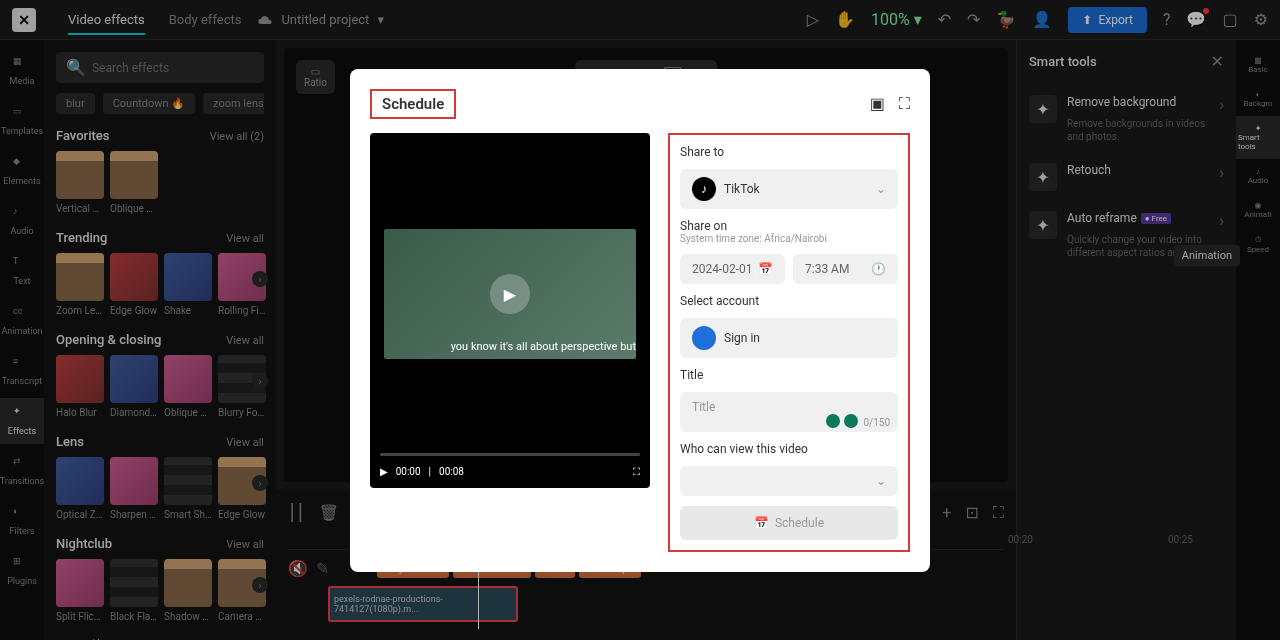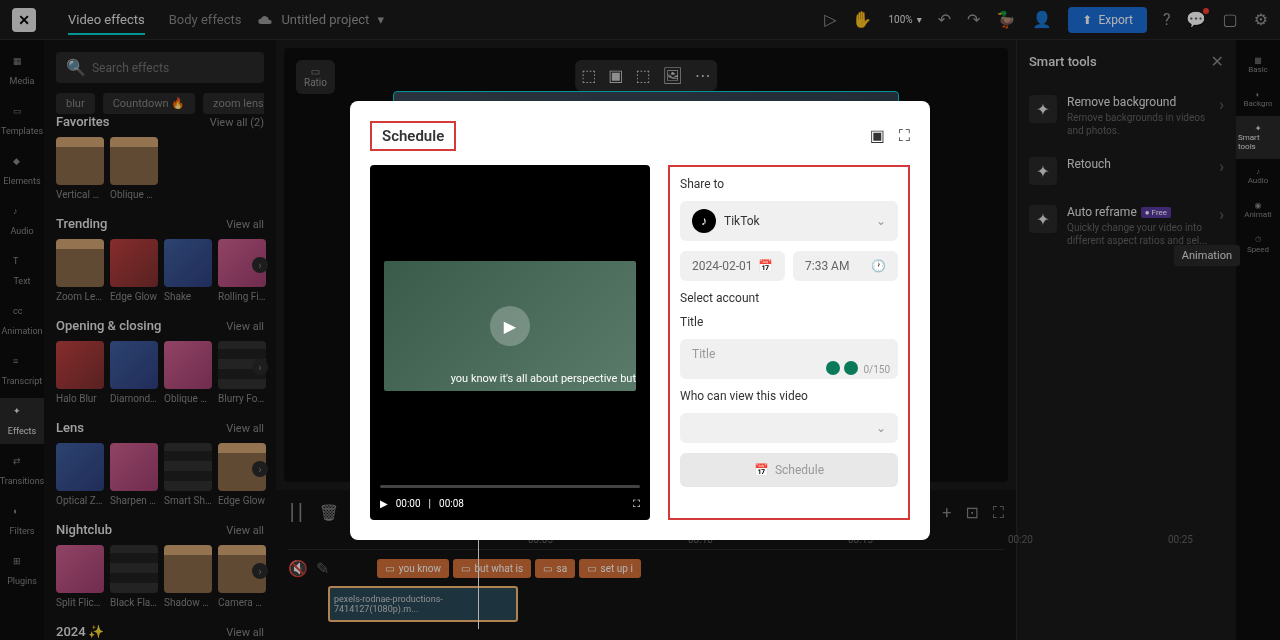--- a/index.html
+++ b/index.html
@@ -5,34 +5,34 @@
 *{margin:0;padding:0;box-sizing:border-box;font-family:-apple-system,BlinkMacSystemFont,"Segoe UI",Roboto,sans-serif}
 body{background:#0d0d0d;color:#e5e5e5;width:1280px;height:640px;overflow:hidden;position:relative}
 .topbar{height:40px;background:#1a1a1a;display:flex;align-items:center;padding:0 12px;gap:16px;border-bottom:1px solid #2a2a2a}
 .logo{width:24px;height:24px;background:#e5e5e5;border-radius:4px;display:flex;align-items:center;justify-content:center;color:#000;font-weight:bold;font-size:14px}
 .toptabs{display:flex;gap:24px;margin-left:16px}
 .toptab{color:#888;font-size:13px;padding:6px 0;cursor:pointer;position:relative}
 .toptab.active{color:#e5e5e5}
 .toptab.active::after{content:'';position:absolute;bottom:-2px;left:0;right:0;height:2px;background:#00d4d4}
 .project-name{display:flex;align-items:center;gap:8px;color:#999;font-size:13px}
 .topright{margin-left:auto;display:flex;align-items:center;gap:16px}
-.zoom{color:#e5e5e5;font-size:10px;display:flex;align-items:flex-start;gap:4px}
+.zoom{color:#86efac;font-size:16px;display:flex;align-items:flex-start;gap:4px}
 .export-btn{background:#1e6fd9;color:#fff;padding:6px 14px;border-radius:4px;font-size:12px;display:flex;align-items:center;gap:6px;cursor:pointer}
 .icon-btn{color:#999;cursor:pointer;display:flex;align-items:center}
 .notif{position:relative}
 .notif::after{content:'';position:absolute;top:-2px;right:-2px;width:6px;height:6px;background:#ff3b30;border-radius:50%}
 .main{display:flex;height:calc(100% - 40px)}
 .leftrail{width:44px;background:#0d0d0d;display:flex;flex-direction:column;align-items:center;padding-top:8px;gap:4px}
 .rail-item{display:flex;flex-direction:column;align-items:center;padding:8px 4px;color:#888;font-size:9px;cursor:pointer;width:100%}
 .rail-item.active{color:#e5e5e5;background:#2a2a2a}
 .rail-icon{width:18px;height:18px;margin-bottom:2px}
 .effects-panel{width:232px;background:#141414;padding:12px;overflow-y:auto}
 .search-box{background:#2a2a2a;border-radius:4px;padding:6px 10px;display:flex;align-items:center;gap:6px;margin-bottom:10px}
 .search-box input{background:none;border:none;color:#888;font-size:12px;flex:1;outline:none}
-.tag-row{display:flex;gap:8px;flex-wrap:nowrap;overflow:hidden}
+.tag-row{display:flex;gap:8px;margin-bottom:14px;flex-wrap:nowrap;overflow:hidden}
 .tag{background:#2a2a2a;color:#888;font-size:11px;padding:4px 10px;border-radius:4px;white-space:nowrap}
 .section-head{display:flex;justify-content:space-between;align-items:flex-end;margin-bottom:8px}
 .section-title{color:#e5e5e5;font-size:13px;font-weight:500}
 .viewall{color:#888;font-size:11px;cursor:pointer}
 .thumb-row{display:flex;gap:6px;margin-bottom:16px;position:relative}
 .thumb{width:48px;display:flex;flex-direction:column;gap:4px}
 .thumb-img{width:48px;height:48px;border-radius:4px;background:linear-gradient(135deg,#5a7a9a,#3a5a7a);position:relative}
 .thumb-img.city{background:linear-gradient(to bottom,#d4a574 20%,#8a6a4a 20%,#8a6a4a)}
 .thumb-img.red{background:linear-gradient(135deg,#c04040,#803030)}
 .thumb-img.pink{background:linear-gradient(135deg,#d06090,#a04070)}
@@ -47,31 +47,31 @@
 .preview-toolbar .ti{color:#ccc;cursor:pointer}
 .ratio-btn{position:absolute;top:12px;left:12px;background:#2a2a2a;border-radius:6px;padding:6px 8px;color:#999;font-size:10px;text-align:center}
 .timeline-area{height:150px;background:#141414;padding:8px 12px}
 .timeline-toolbar{display:flex;align-items:center;gap:14px;color:#888;height:28px}
 .timeline-tracks{margin-top:8px;position:relative}
 .time-ruler{height:16px;display:flex;color:#666;font-size:10px;position:relative;border-bottom:1px solid #2a2a2a}
 .time-tick{position:absolute}
 .track{display:flex;align-items:center;gap:8px;margin-top:4px;height:28px}
 .clip-row{display:flex;gap:4px;margin-left:40px}
 .clip{background:#d4703a;color:#fff;font-size:10px;padding:4px 8px;border-radius:3px;display:flex;align-items:center;gap:4px}
-.video-clip{background:#2a4a5a;height:36px;width:190px;border-radius:3px;margin-left:40px;margin-top:4px;border:2px solid #fdba74;display:flex;align-items:center;overflow:hidden;font-size:9px;color:#ccc;padding:15px 4px}
+.video-clip{background:#2a4a5a;height:36px;width:190px;border-radius:3px;margin-left:40px;margin-top:4px;border:2px solid #ef4444;display:flex;align-items:center;overflow:hidden;font-size:9px;color:#ccc;padding:15px 4px}
 .playhead{position:absolute;left:190px;top:0;bottom:-80px;width:1px;background:#fff}
 .playhead::before{content:'';position:absolute;top:-4px;left:-4px;width:9px;height:9px;background:#fff;transform:rotate(45deg)}
 .right-panel{width:220px;background:#1a1a1a;padding:12px;border-left:1px solid #2a2a2a}
 .rp-head{display:flex;justify-content:space-between;align-items:center;margin-bottom:14px}
 .rp-title{color:#e5e5e5;font-size:13px;font-weight:500}
 .tool-item{display:flex;gap:10px;padding:10px 0;align-items:flex-start;cursor:pointer}
 .tool-icon{width:28px;height:28px;background:#2a2a2a;border-radius:4px;flex-shrink:0;display:flex;align-items:center;justify-content:center;color:#e5e5e5}
 .tool-text{flex:1}
 .tool-name{color:#e5e5e5;font-size:12px;display:flex;align-items:center;gap:4px}
-.tool-desc{color:#666;font-size:10px;margin-top:2px;line-height:1.3}
+.tool-desc{color:#666;font-size:10px;margin-top:8px;line-height:1.3}
 .badge-free{background:#5a3aa0;color:#fff;font-size:8px;padding:1px 4px;border-radius:2px}
 .rightrail{width:44px;background:#0d0d0d;display:flex;flex-direction:column;align-items:center;padding-top:8px}
 .rr-item{display:flex;flex-direction:column;align-items:center;padding:8px 2px;color:#888;font-size:8px;cursor:pointer;width:100%}
 .rr-item.active{color:#e5e5e5;background:#2a2a2a}
 .tooltip{position:absolute;right:40px;top:245px;background:#2a2a2a;color:#e5e5e5;font-size:11px;padding:4px 8px;border-radius:3px;z-index:5}
 
 .overlay{position:absolute;inset:0;background:rgba(0,0,0,0.3);display:flex;align-items:center;justify-content:center;z-index:100}
 .modal{width:580px;background:#fff;border-radius:8px;padding:20px;color:#333}
 .modal-head{display:flex;justify-content:space-between;align-items:center;margin-bottom:14px}
 .modal-title{font-size:15px;font-weight:600;border:2px solid #d43a3a;padding:4px 10px}
@@ -441,31 +441,39 @@
           <span style="margin-left:auto">⛶</span>
         </div>
       </div>
       <div class="modal-form">
         <div class="mf-label">Share to</div>
         <div class="mf-select">
           <div class="tiktok-icon">♪</div>
           <span>TikTok</span>
           <span class="chev">⌄</span>
         </div>
+        <div>
+          <div class="mf-label">Share on</div>
+          <div class="mf-sublabel">System time zone: Africa/Nairobi</div>
+        </div>
         <div class="mf-row">
           <div class="mf-input">
               <span>2024-02-01</span>
               <span>📅</span>
             </div>
           <div class="mf-input">
               <span>7:33 AM</span>
               <span>🕐</span>
             </div>
         </div>
         <div class="mf-label">Select account</div>
+        <div class="mf-select">
+          <div class="user-icon"></div>
+          <span>Sign in</span>
+        </div>
         <div class="mf-label">Title</div>
         <div class="mf-textarea">
           <span>Title</span>
           <div class="gram-icons">
               <div class="gi" style="background:#0a7a5a"></div>
               <div class="gi" style="background:#0a7a5a"></div>
             </div>
           <div class="char-count">0/150</div>
         </div>
         <div class="mf-label">Who can view this video</div>

